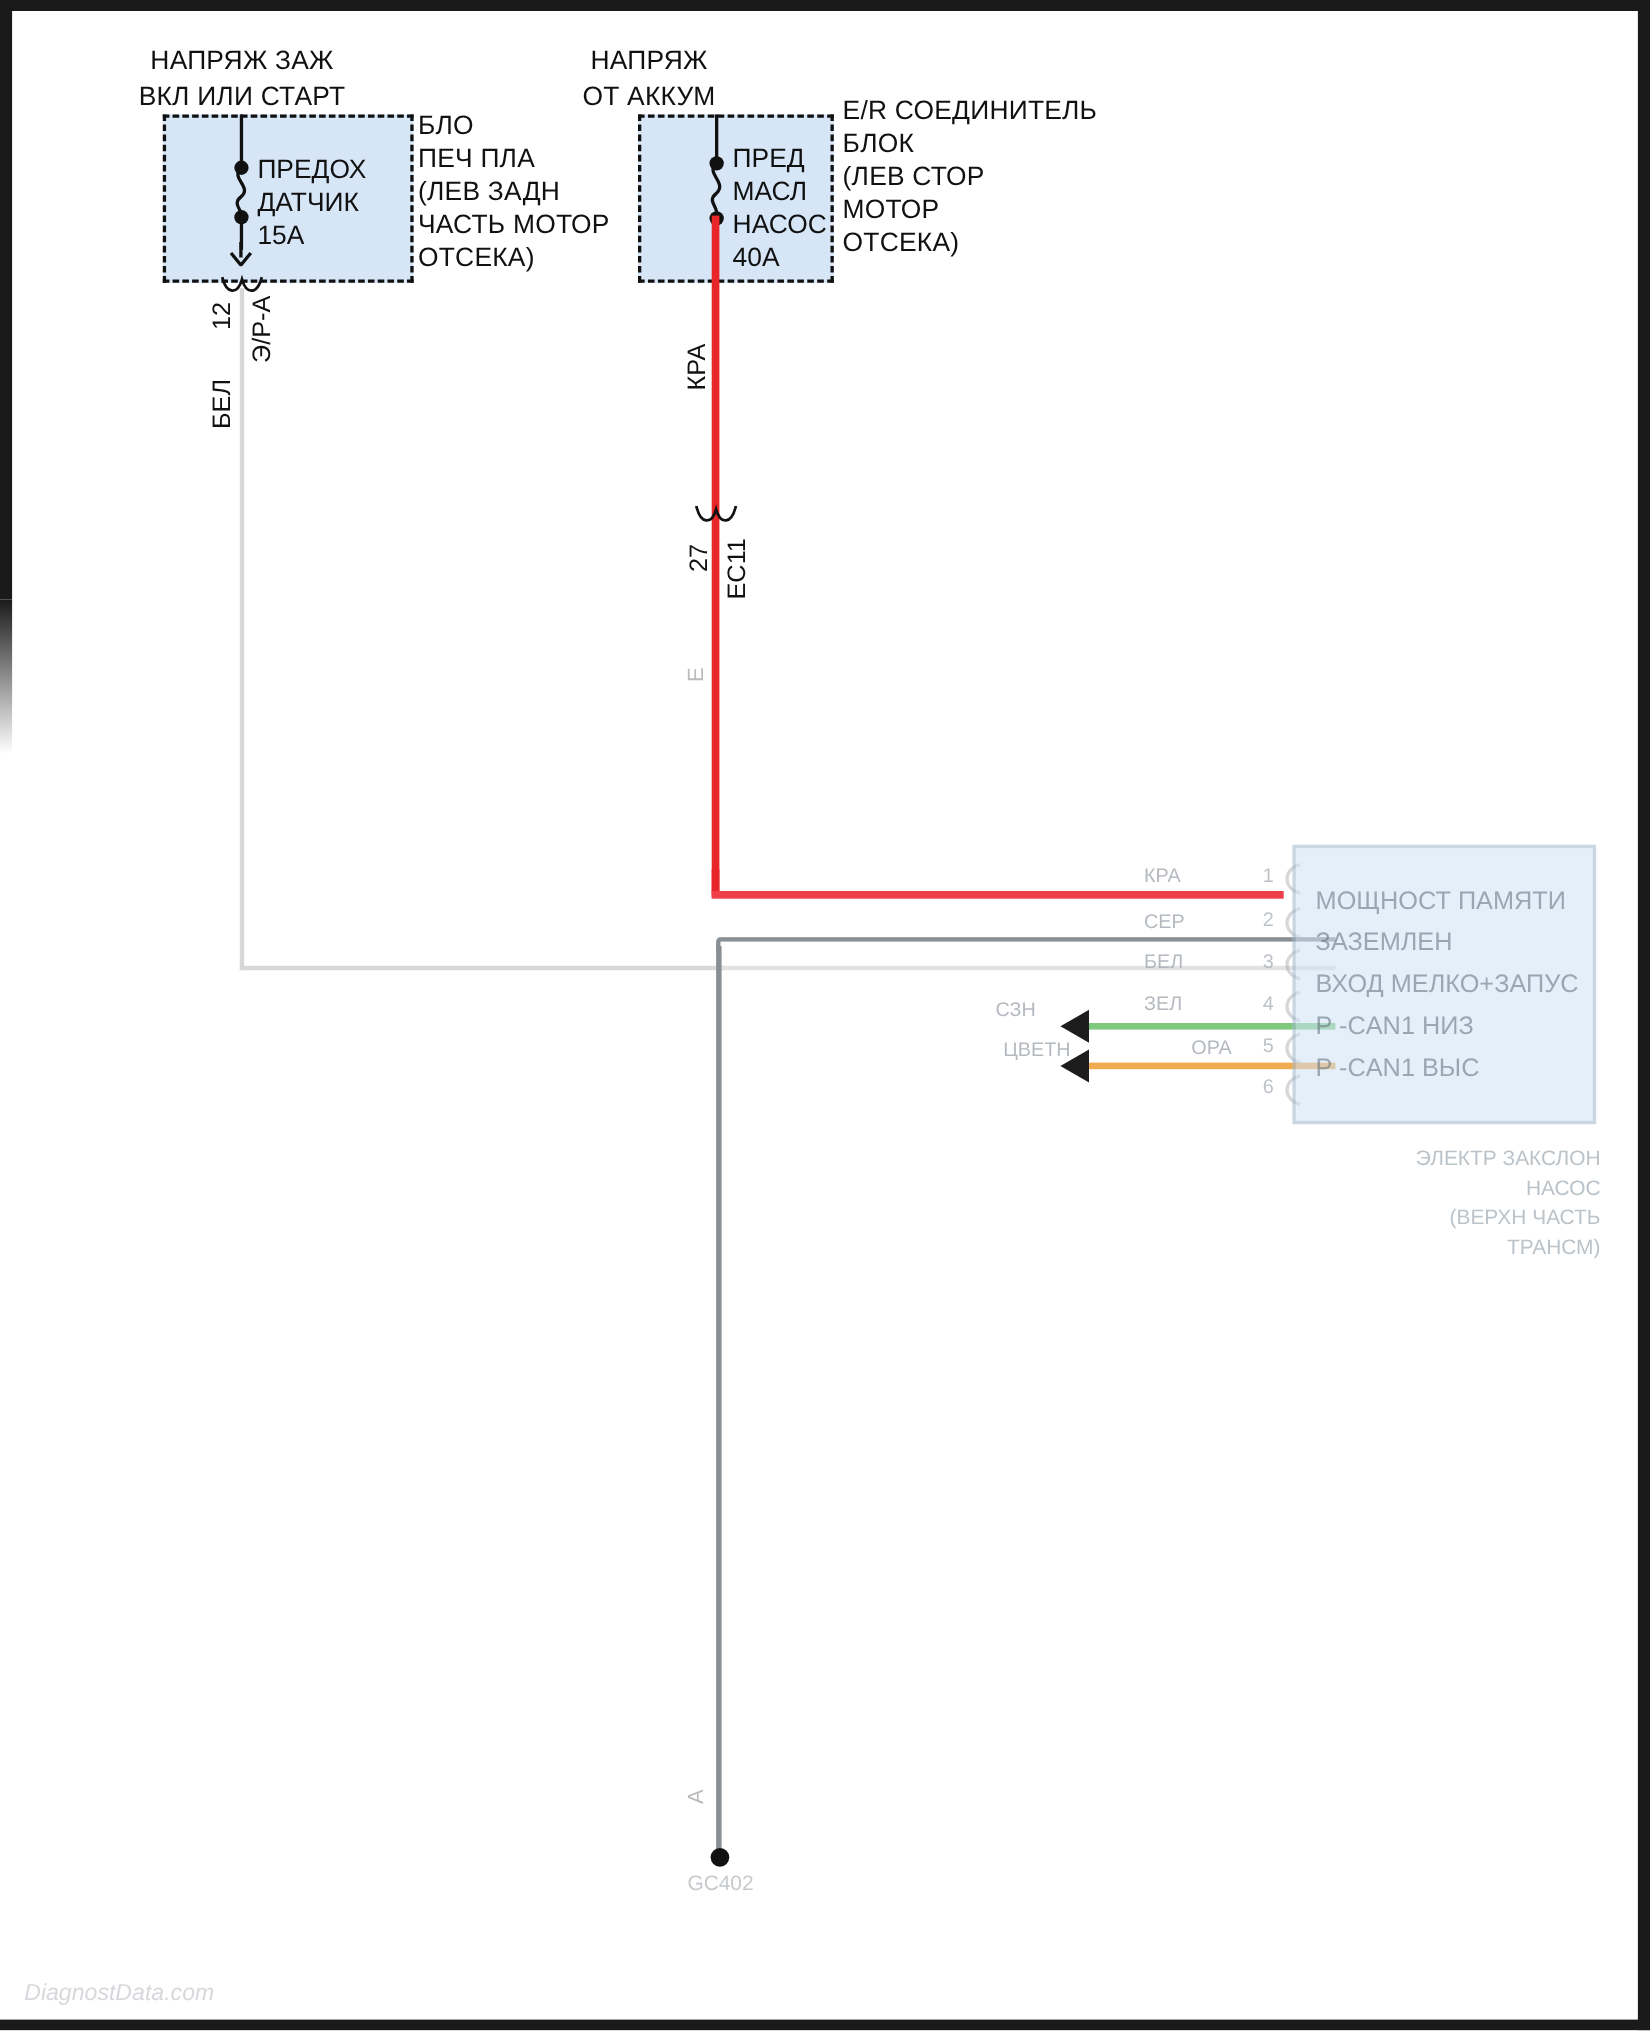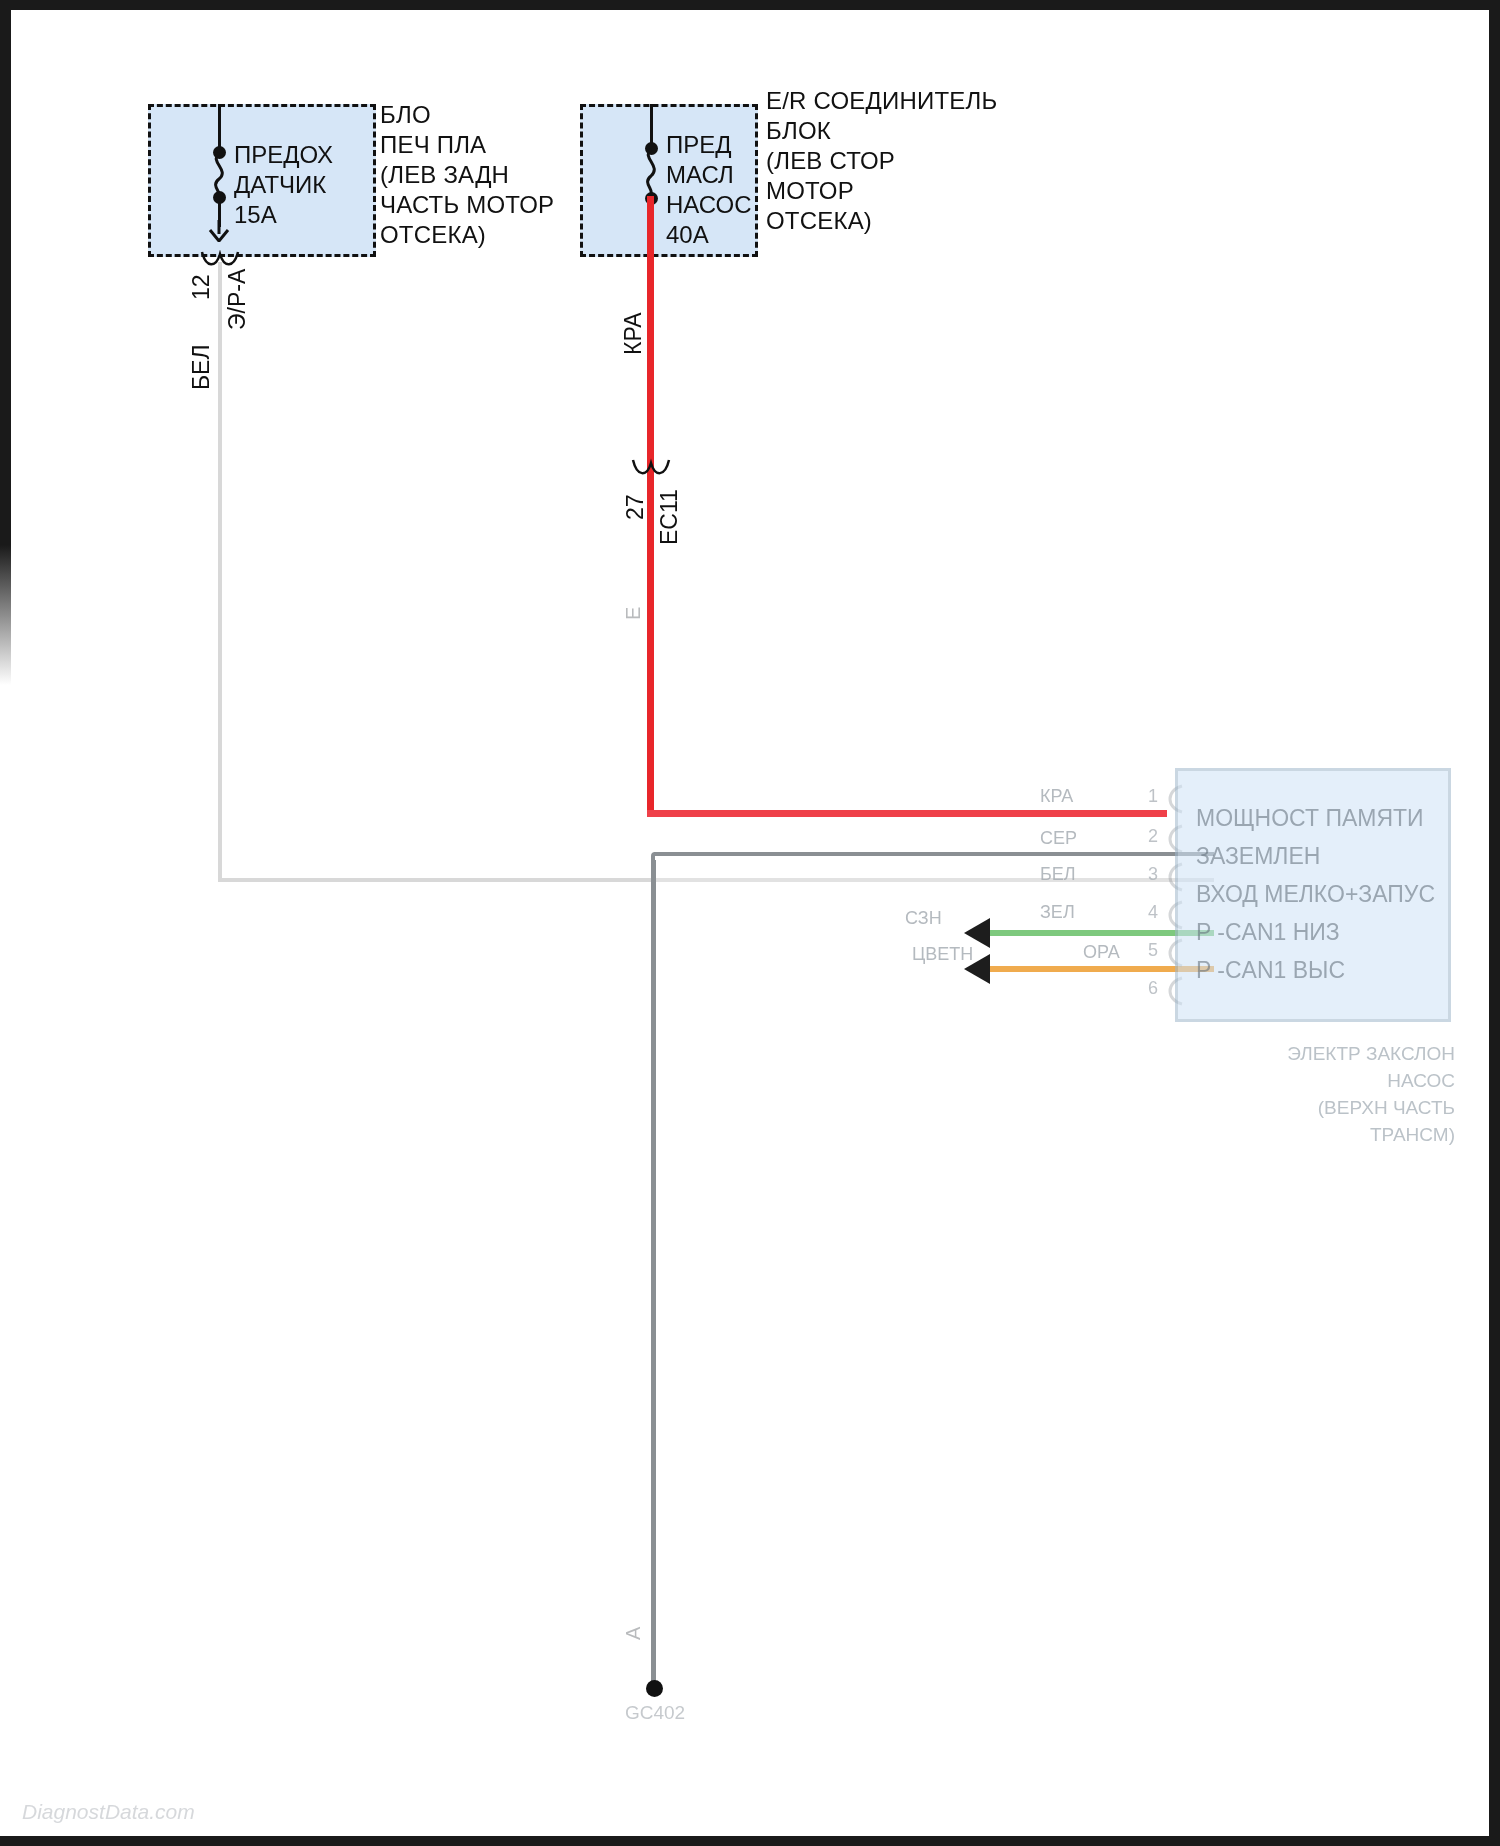--- a/index.html
+++ b/index.html
@@ -140,20 +140,22 @@
 <body>
 
 <div id="page">
 
   <div class="frame-top"></div>
   <div class="frame-left"></div>
   <div class="frame-left-fade"></div>
   <div class="frame-right"></div>
   <div class="frame-bottom"></div>
 
+  <div class="hdr" style="left:85px; top:40px; width:270px;">НАПРЯЖ ЗАЖ
+ВКЛ ИЛИ СТАРТ</div>
 
   <div class="fusebox" style="left:148px; top:104px; width:228px; height:153px;"></div>
 
   <div class="v" style="left:218px; top:104px; width:3px; height:46px; background:#111;"></div>
   <div class="dot" style="left:213px; top:146px;"></div>
 
   <svg style="position:absolute; left:206px; top:152px;" width="28" height="46">
     <path d="M13 1 C 3 10, 24 18, 13 27 C 4 34, 16 40, 13 45" stroke="#111" stroke-width="3" fill="none"></path>
   </svg>
   <div class="dot" style="left:213px; top:191px;"></div>
@@ -177,20 +179,22 @@
     <path d="M2 2 C 6 18, 16 18, 20 4 C 24 18, 34 18, 38 2" stroke="#111" stroke-width="2.5" fill="none"></path>
   </svg>
   <div class="vtext" style="left:188px; top:300px;">12</div>
   <div class="vtext" style="left:224px; top:330px;">Э/Р-A</div>
   <div class="vtext" style="left:188px; top:390px;">БЕЛ</div>
 
   <div class="v" style="left:218px; top:262px; width:4px; height:620px; background:#d8d8d8;"></div>
   <div class="h" style="left:218px; top:878px; width:440px; height:4px; background:#d8d8d8;"></div>
   <div class="h" style="left:654px; top:878px; width:560px; height:4px; background:#e2e2e2;"></div>
 
+  <div class="hdr" style="left:490px; top:40px; width:200px;">НАПРЯЖ
+ОТ АККУМ</div>
 
   <div class="fusebox" style="left:580px; top:104px; width:178px; height:153px;"></div>
 
   <div class="v" style="left:650px; top:104px; width:3px; height:42px; background:#111;"></div>
   <div class="dot" style="left:645px; top:142px;"></div>
 
   <svg style="position:absolute; left:638px; top:148px;" width="28" height="48">
     <path d="M13 1 C 3 10, 24 18, 13 28 C 4 35, 16 41, 13 47" stroke="#111" stroke-width="3" fill="none"></path>
   </svg>
   <div class="dot" style="left:645px; top:192px;"></div>

